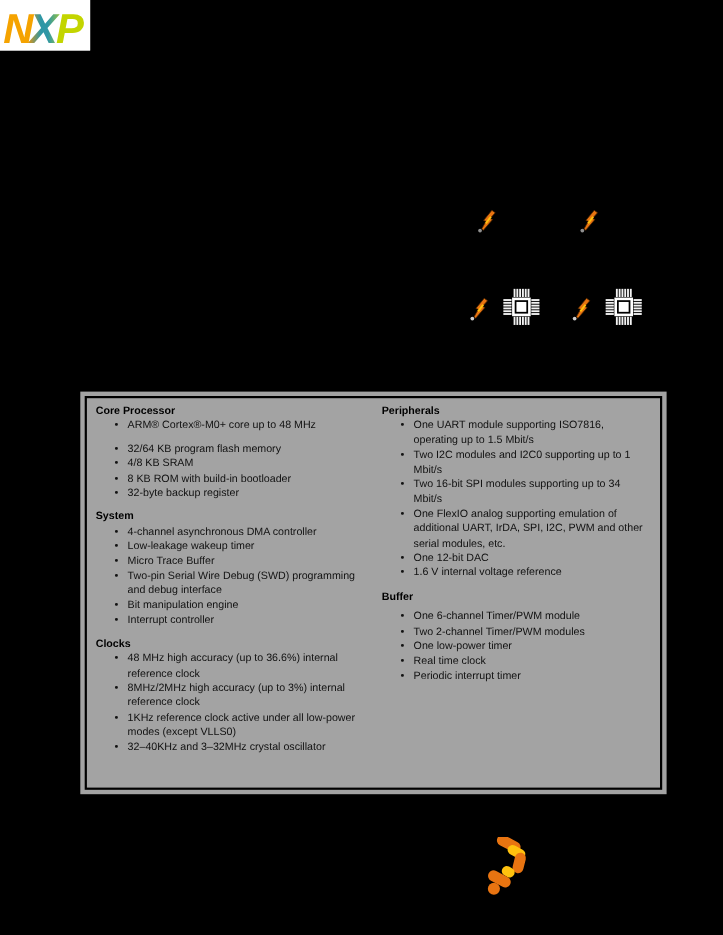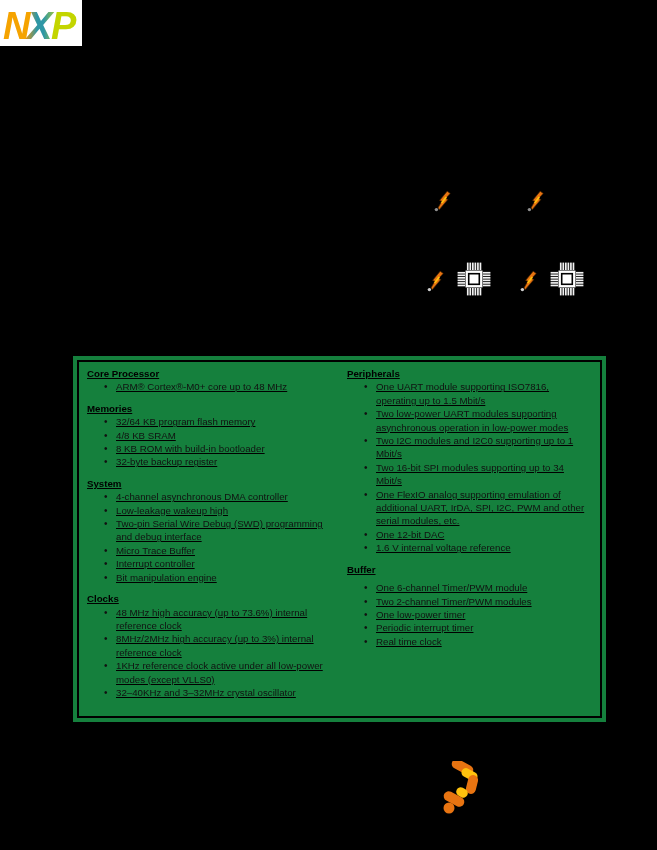--- a/index.html
+++ b/index.html
@@ -12,21 +12,21 @@
     -webkit-font-smoothing:antialiased;
   }
   .abs{position:absolute;}
 
   
   .nxp-plate{left:0;top:0;width:82px;height:46px;background:#fff;}
 
   
   .features-outer{
     left:73px;top:356px;width:533px;height:366px;
-    background:#15803d;box-sizing:border-box;padding:4px;text-decoration:underline;
+    background:#a3a3a3;box-sizing:border-box;padding:4px;
   }
   .features-inner{
     border:2px solid #000;
     width:100%;height:100%;
     box-sizing:border-box;
     padding:5px 8px 4px 8px;
     display:flex;gap:16px;
     overflow:hidden;
   }
   .feat-col{width:244px;flex:0 0 244px;color:#111;}
@@ -175,70 +175,68 @@
 <div class="abs features-outer">
   <div class="features-inner">
     <div class="feat-col" id="col-left">
         <div class="section">
           <div class="sec-title">Core Processor</div>
           <ul class="feat-list">
             <li>ARM® Cortex®-M0+ core up to 48 MHz</li>
           </ul>
         </div>
         <div class="section">
-          <div class="sec-title">Memories</div>
           <ul class="feat-list">
             <li>32/64 KB program flash memory</li>
             <li>4/8 KB SRAM</li>
             <li>8 KB ROM with build-in bootloader</li>
             <li>32-byte backup register</li>
           </ul>
         </div>
         <div class="section">
           <div class="sec-title">System</div>
           <ul class="feat-list">
             <li>4-channel asynchronous DMA controller</li>
-            <li>Low-leakage wakeup high</li>
+            <li>Low-leakage wakeup timer</li>
+            <li>Micro Trace Buffer</li>
             <li>Two-pin Serial Wire Debug (SWD) programming and debug interface</li>
-            <li>Micro Trace Buffer</li>
+            <li>Bit manipulation engine</li>
             <li>Interrupt controller</li>
-            <li>Bit manipulation engine</li>
           </ul>
         </div>
         <div class="section">
           <div class="sec-title">Clocks</div>
           <ul class="feat-list">
-            <li>48 MHz high accuracy (up to 73.6%) internal reference clock</li>
+            <li>48 MHz high accuracy (up to 36.6%) internal reference clock</li>
             <li>8MHz/2MHz high accuracy (up to 3%) internal reference clock</li>
             <li>1KHz reference clock active under all low-power modes (except VLLS0)</li>
             <li>32–40KHz and 3–32MHz crystal oscillator</li>
           </ul>
         </div>
       </div>
     <div class="feat-col" id="col-right">
         <div class="section">
           <div class="sec-title">Peripherals</div>
           <ul class="feat-list">
             <li>One UART module supporting ISO7816, operating up to 1.5 Mbit/s</li>
-            <li>Two low-power UART modules supporting asynchronous operation in low-power modes</li>
             <li>Two I2C modules and I2C0 supporting up to 1 Mbit/s</li>
             <li>Two 16-bit SPI modules supporting up to 34 Mbit/s</li>
             <li>One FlexIO analog supporting emulation of additional UART, IrDA, SPI, I2C, PWM and other serial modules, etc.</li>
             <li>One 12-bit DAC</li>
             <li>1.6 V internal voltage reference</li>
           </ul>
         </div>
         <div class="section">
           <div class="sec-title">Buffer</div>
           <ul class="feat-list gap-before">
             <li>One 6-channel Timer/PWM module</li>
             <li>Two 2-channel Timer/PWM modules</li>
             <li>One low-power timer</li>
+            <li>Real time clock</li>
             <li>Periodic interrupt timer</li>
-            <li>Real time clock</li>
           </ul>
         </div>
       </div>
   </div>
 </div>
 
 <div class="abs energy-logo">
   <svg width="48" height="54" viewBox="0 0 48 54">
     <g>
       <rect x="10" y="1" width="23" height="10" rx="5" fill="#E87411" transform="rotate(28 21.5 6)"></rect>

